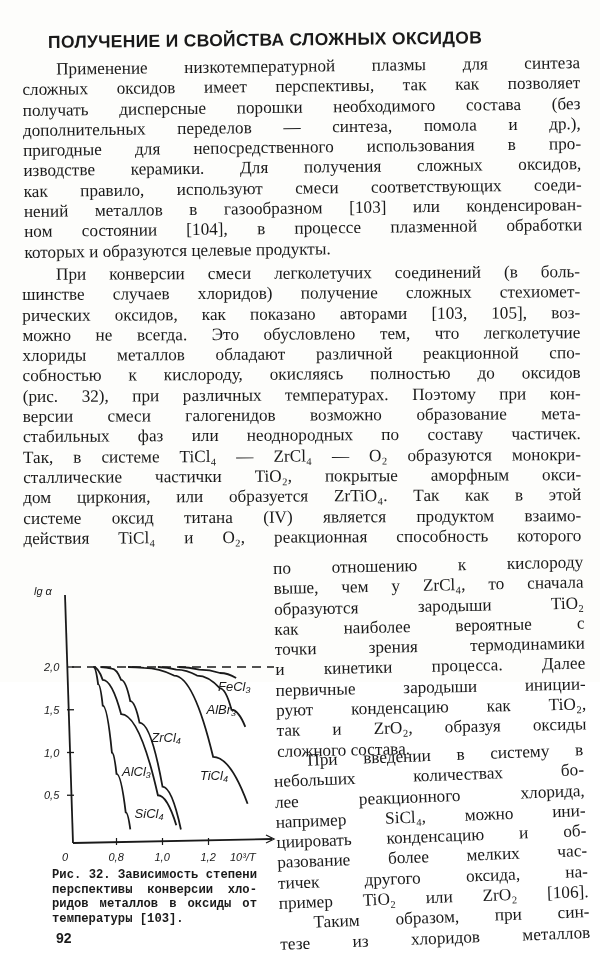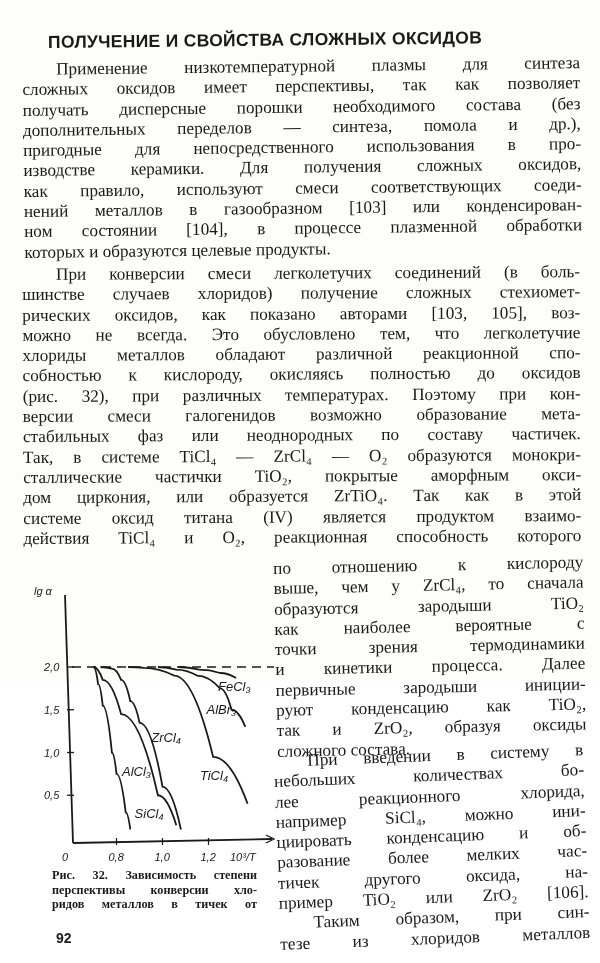--- a/index.html
+++ b/index.html
@@ -11,21 +11,21 @@
   .para { position:absolute; font-size:17.2px; line-height:20.3px; text-align:justify; }
   .para .ln { display:block; white-space:nowrap; text-align-last:justify; text-align:justify; }
   .para .ln.last { text-align-last:left; }
   .p1 { left:22px; top:60px; width:558px; transform:rotate(-0.7deg); transform-origin:left top; }
   .p2 { left:22px; top:265px; width:558px; transform:rotate(-0.3deg); transform-origin:left top; }
   .p3 { left:273px; top:559px; width:310px; transform:rotate(-1.2deg); transform-origin:left top; }
   .p4 { left:273px; top:752px; width:310px; transform:rotate(-2.2deg); transform-origin:left top; }
   .ind { padding-left:34px; }
   .chart { position:absolute; left:30px; top:565px; width:250px; height:300px; }
   .caption { position:absolute; left:52px; top:868px; width:205px; font-size:12.2px; line-height:14.5px;
-             font-family:Liberation Serif, serif; font-weight:bold; text-align:justify; }
+             font-family:Liberation Mono, monospace; font-weight:bold; text-align:justify; }
   .caption .ln { display:block; white-space:nowrap; text-align-last:justify; }
   .caption .ln.last { text-align-last:left; }
   .pagenum { position:absolute; left:56px; top:930px; font-family:"Liberation Sans","DejaVu Sans",sans-serif;
              font-weight:bold; font-size:14px; }
   .axis-label { font-family:"Liberation Sans","DejaVu Sans",sans-serif; font-style:italic; font-size:11px; fill:#1a1a1a; }
   .series-label { font-family:"Liberation Sans","DejaVu Sans",sans-serif; font-style:italic; font-size:13px; fill:#1a1a1a; }
 </style>
 </head>
 <body>
 
@@ -123,17 +123,18 @@
         <path d="M127.89999999999999,102 Q137.1,102 146.3,104.565 Q156.64999999999998,104.565 166.99999999999997,110.55000000000001 Q178.5,110.55000000000001 190,123.375 Q195.75,123.375 201.5,144.75 Q208.4,144.75 215.3,161.85000000000002" fill="none" stroke="#1a1a1a" stroke-width="1.8"></path>
         <text x="176.5" y="149.025" class="series-label">AlBr₃</text>
         <path d="M148.60000000000002,102 Q158.95,102 169.29999999999998,104.565 Q179.64999999999998,104.565 190,107.98500000000001 Q198.05,107.98500000000001 206.10000000000002,113.11500000000001" fill="none" stroke="#1a1a1a" stroke-width="1.8"></path>
         <text x="188" y="125.94" class="series-label">FeCl₃</text>
       </g>
   </svg>
 
   <div class="caption">
     <span class="ln">Рис. 32. Зависимость степени</span>
     <span class="ln">перспективы конверсии хло-</span>
-    <span class="ln">ридов металлов в тичек от</span>
+    <span class="ln">ридов металлов в оксиды от</span>
+    <span class="ln last">температуры [103].</span>
   </div>
 
   <div class="pagenum">92</div>
 </div>
 
 </body></html>

